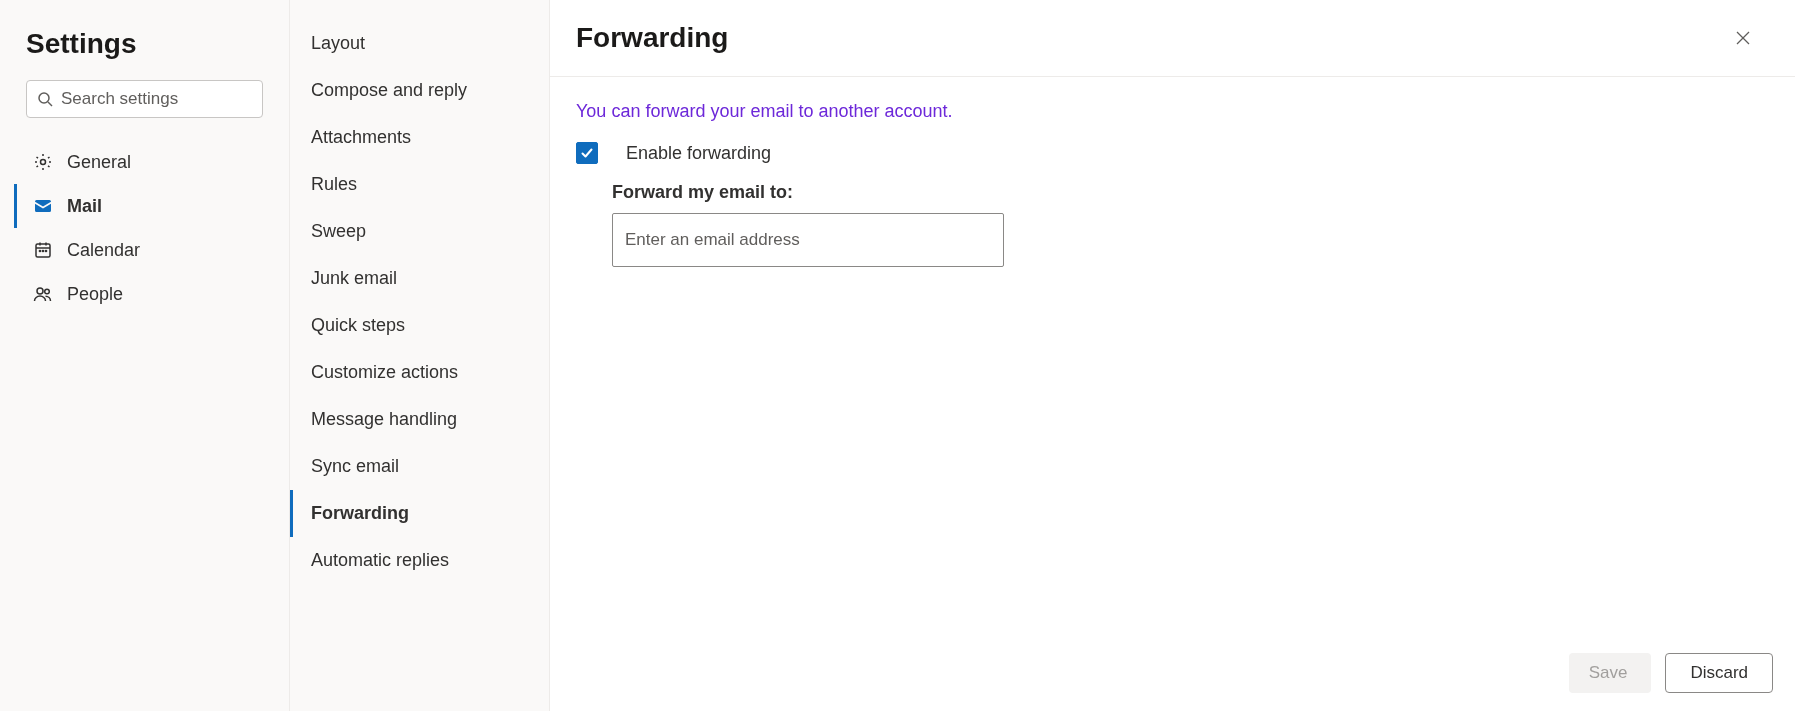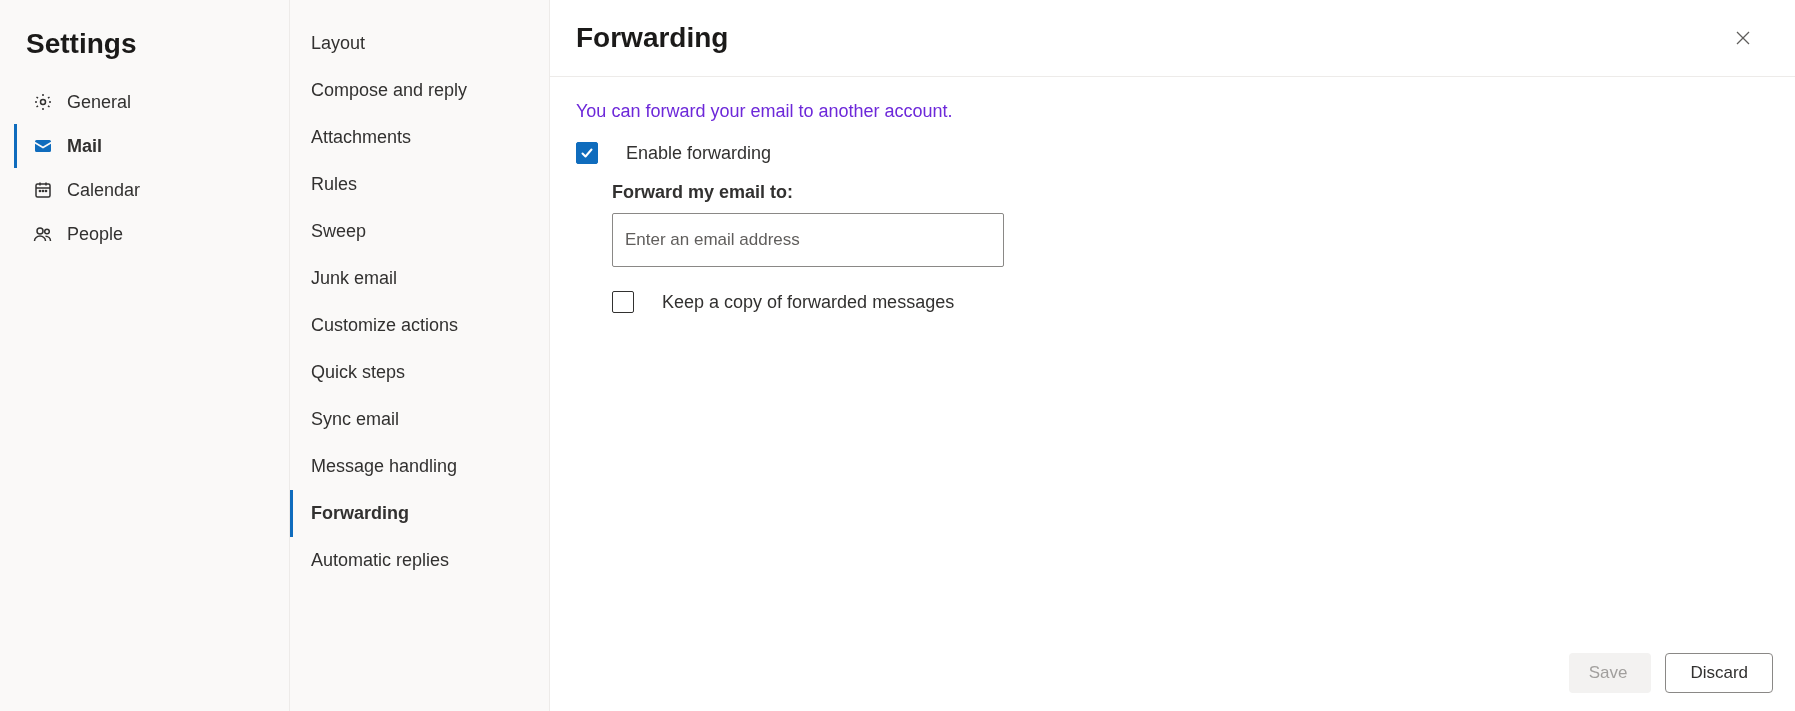--- a/index.html
+++ b/index.html
@@ -226,20 +226,27 @@
       color: #323130;
       border: 1px solid #8a8886;
     }
   </style>
 </head>
 <body>
 
 <div class="col1">
   <div class="settings-title">Settings</div>
 
+  <div class="search-wrap">
+    <svg viewBox="0 0 16 16" fill="none" stroke="currentColor" stroke-width="1.5">
+      <circle cx="7" cy="7" r="5"></circle>
+        <line x1="11" y1="11" x2="15" y2="15"></line>
+    </svg>
+    <input type="text" placeholder="Search settings" style="">
+  </div>
 
   <div class="cat-item">
     <svg viewBox="0 0 20 20" fill="none" stroke="currentColor" stroke-width="1.5">
       <circle cx="10" cy="10" r="2.5"></circle>
       <path d="M10 2v2M10 16v2M3.5 5l1.5 1.2M15 13.8l1.5 1.2M2 10h2M16 10h2M3.5 15l1.5-1.2M15 6.2l1.5-1.2"></path>
     </svg>
     <span>General</span>
   </div>
 
   <div class="cat-item selected">
@@ -287,30 +294,30 @@
   <div class="sub-item">
       <span>Rules</span>
     </div>
   <div class="sub-item">
       <span>Sweep</span>
     </div>
   <div class="sub-item">
       <span>Junk email</span>
     </div>
   <div class="sub-item">
+      <span>Quick steps</span>
+    </div>
+  <div class="sub-item">
       <span>Customize actions</span>
     </div>
   <div class="sub-item">
-      <span>Quick steps</span>
+      <span>Message handling</span>
     </div>
   <div class="sub-item">
       <span>Sync email</span>
-    </div>
-  <div class="sub-item">
-      <span>Message handling</span>
     </div>
   <div class="sub-item selected">
       <span>Forwarding</span>
     </div>
   <div class="sub-item">
       <span>Automatic replies</span>
     </div>
 </div>
 
 <div class="col3">
@@ -332,24 +339,20 @@
         <svg viewBox="0 0 14 14" fill="none" stroke="currentColor" stroke-width="2" stroke-linecap="round" stroke-linejoin="round">
           <polyline points="2.5,7.5 5.5,10.5 11.5,3.5"></polyline>
         </svg>
       </div>
       <span class="cb-label">Enable forwarding</span>
     </div>
 
     <div class="field-label">Forward my email to:</div>
     <input class="text-input" type="text" placeholder="Enter an email address" style="">
 
-    <div class="checkbox-row indent">
-      <div class="cb"></div>
-      <span class="cb-label">Keep a copy of forwarded messages</span>
-    </div>
   </div>
 
   <div class="pane-footer">
     <button class="btn btn-save" disabled="">
       <span>Save</span>
     </button>
     <button class="btn btn-discard">
       <span>Discard</span>
     </button>
   </div>

